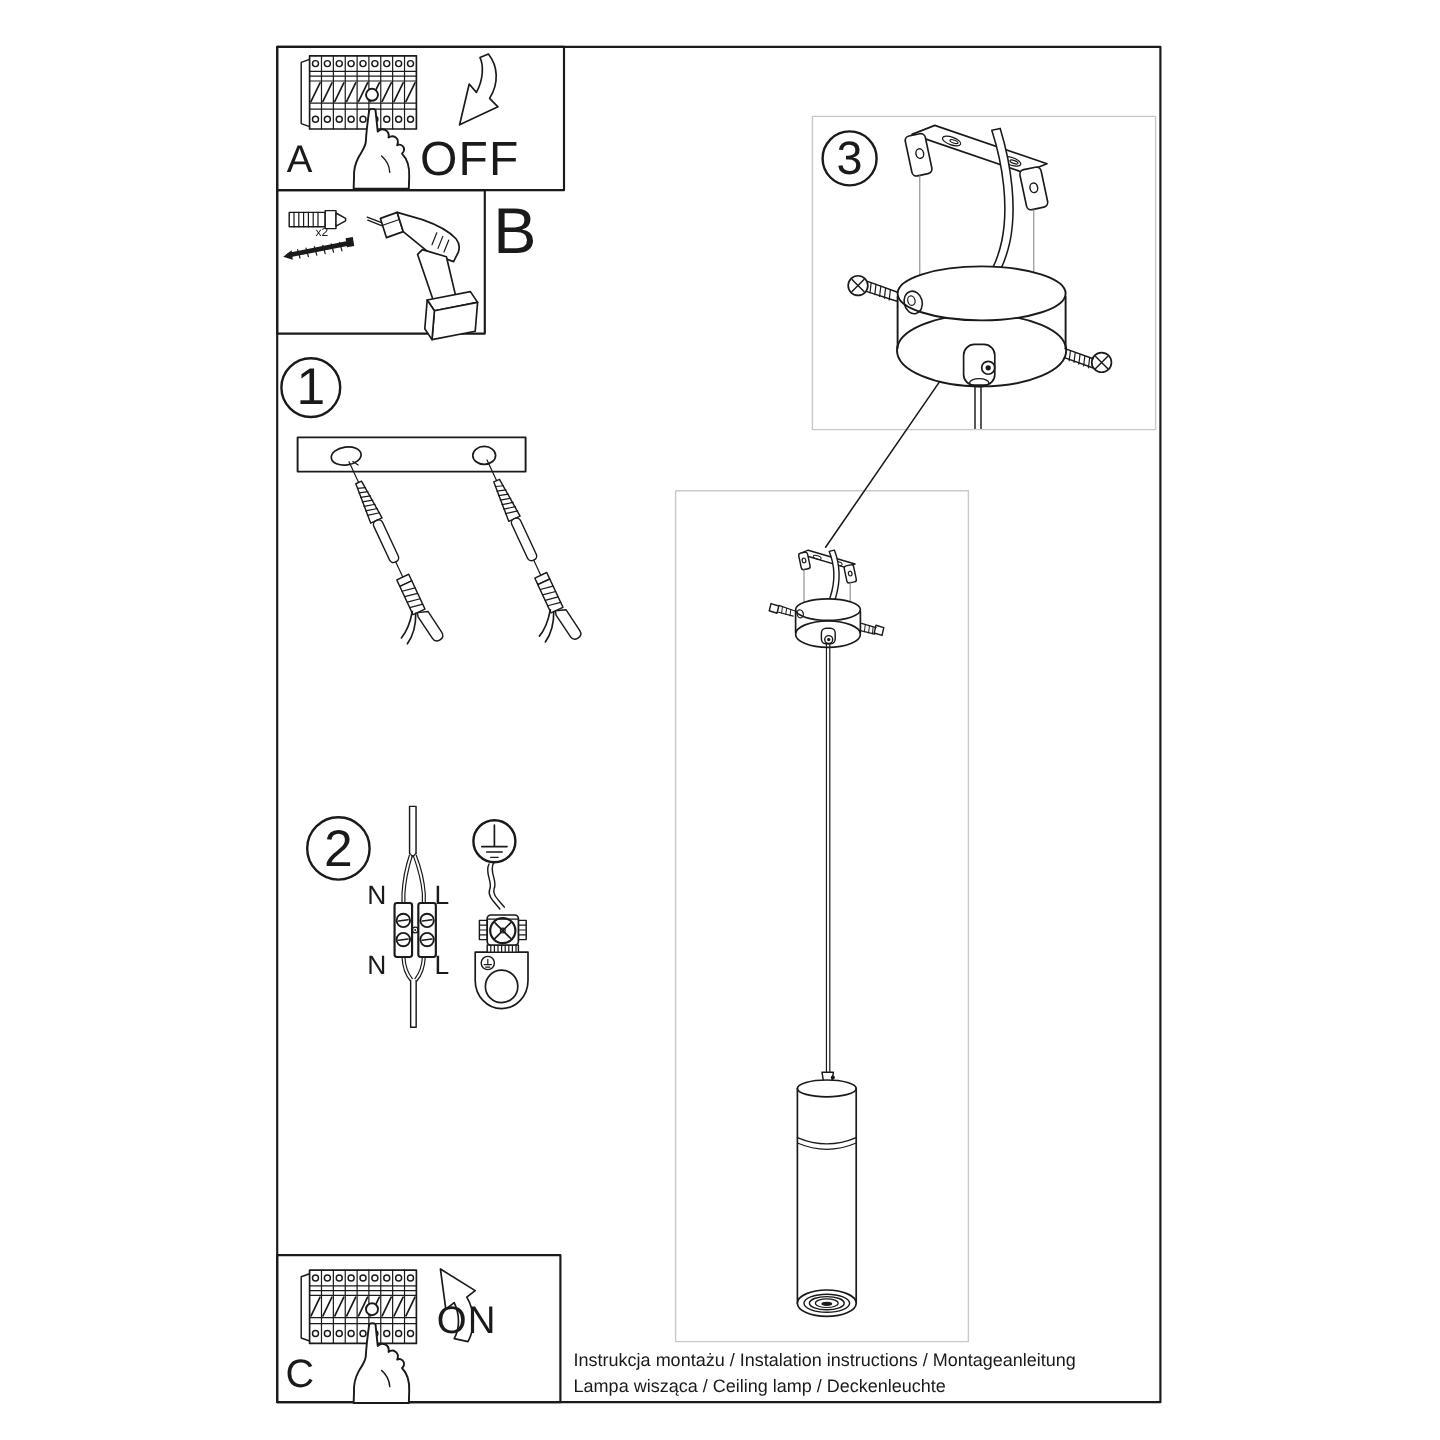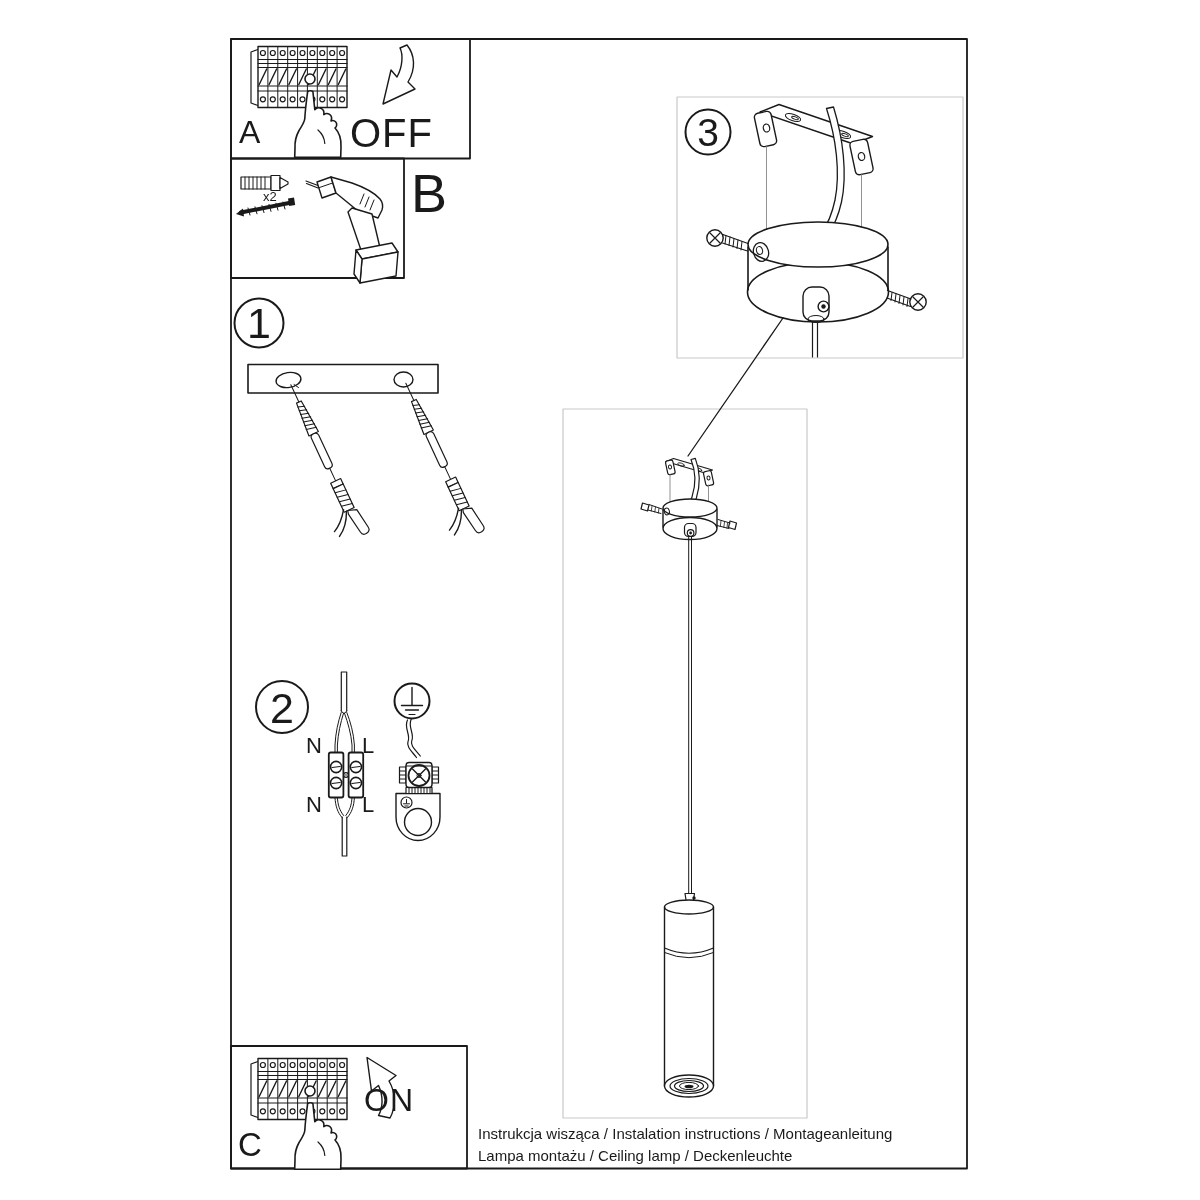--- a/index.html
+++ b/index.html
@@ -268,30 +268,30 @@
   </g>
 
   <use href="#breaker-hand" xlink:href="#breaker-hand" transform="translate(0,1012)"></use>
   <path class="s14 fw" d="M 390,1118 C 396,1107 396,1093 389,1081 L 396,1075.5 L 367,1057.5 L 371.5,1091 L 378.5,1085.5 C 383.5,1096 383,1107.5 378.5,1115.5 Z"></path>
 </svg>
 
 <div class="t" style="left:239px;top:116px;font-size:32px">A</div>
 <div class="t" style="left:350px;top:113px;font-size:40px;letter-spacing:1px">OFF</div>
 
 <div class="t" style="left:411px;top:166px;font-size:54px">B</div>
-<div class="t" style="left:263px;top:190px;font-size:13px">x2</div>
+<div class="t" style="left:263px;top:190px;font-size:10px">x2</div>
 
 <div class="num" style="left:234px;top:301px;width:50px;font-size:43px;line-height:44px">1</div>
 <div class="num" style="left:257px;top:686px;width:50px;font-size:43px;line-height:44px">2</div>
 <div class="num" style="left:686px;top:113px;width:44px;font-size:39px;line-height:40px">3</div>
 
 <div class="t" style="left:306px;top:735px;font-size:22px">N</div>
 <div class="t" style="left:362px;top:735px;font-size:22px">L</div>
 <div class="t" style="left:306px;top:794px;font-size:22px">N</div>
 <div class="t" style="left:362px;top:794px;font-size:22px">L</div>
 
 <div class="t" style="left:238px;top:1128px;font-size:33px">C</div>
 <div class="t" style="left:364px;top:1084px;font-size:32px;letter-spacing:1px">ON</div>
 
-<div class="cap" style="left:478px;top:1126px">Instrukcja wisząca / Instalation instructions / Montageanleitung</div>
-<div class="cap" style="left:478px;top:1148px">Lampa montażu / Ceiling lamp / Deckenleuchte</div>
+<div class="cap" style="left:478px;top:1126px">Instrukcja montażu / Instalation instructions / Montageanleitung</div>
+<div class="cap" style="left:478px;top:1148px">Lampa wisząca / Ceiling lamp / Deckenleuchte</div>
 
 </div>
 
 </body></html>

